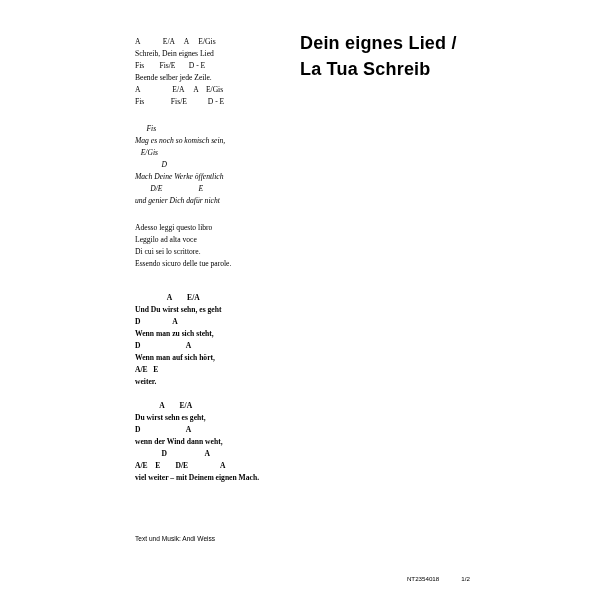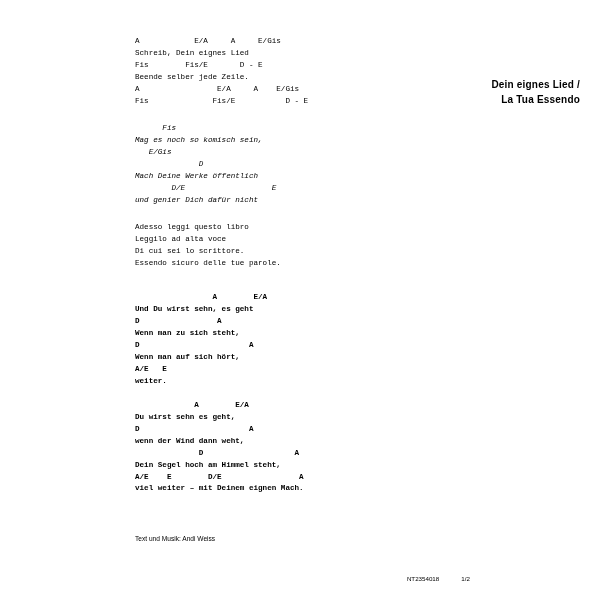--- a/index.html
+++ b/index.html
@@ -20,47 +20,46 @@
     height: 600px;
     box-sizing: border-box;
   }
 
   
   .title-block {
     position: absolute;
     left: 300px;
     top: 30px;
     width: 280px;
-    text-align: right;
-    font-size: 10px;
+    text-align: left;
+    font-size: 18px;
     font-weight: bold;
     line-height: 1.45;
     letter-spacing: 0.2px;
-    margin-top: 48px;
   }
   .title-line {
     display: block;
     white-space: pre;
   }
 
   
   .lyrics {
     position: absolute;
     left: 135px;
     top: 36px;
     width: 250px;
     font-size: 7.6px;
     line-height: 1.58;
   }
   .block {
     margin: 0 0 8px 0;
   }
   .line {
     white-space: pre;
-    font-family: Liberation Mono, monospace;
+    font-family: Liberation Serif, serif;
   }
   .chords {
     font-size: 7.6px;
     letter-spacing: 0px;
   }
   .italic { font-style: italic; }
   .spacer { height: 7px; }
 
   
   .chorus .line { font-weight: bold; }
@@ -85,21 +84,21 @@
     margin-left: 22px;
   }
 </style>
 </head>
 <body>
 
 <div class="page">
 
   <div class="title-block">
     <span class="title-line">Dein eignes Lied /</span>
-    <span class="title-line">La Tua Essendo</span>
+    <span class="title-line">La Tua Schreib</span>
   </div>
 
   <div class="lyrics">
 
     <div class="block">
       <div class="line chords">A            E/A     A     E/Gis</div>
       <div class="line">Schreib, Dein eignes Lied</div>
       <div class="line chords">Fis        Fis/E       D - E</div>
       <div class="line">Beende selber jede Zeile.</div>
       <div class="line chords">A                 E/A     A    E/Gis</div>
@@ -140,21 +139,20 @@
       <div class="line chords">D                        A</div>
       <div class="line">Wenn man auf sich hört,</div>
       <div class="line chords">A/E   E</div>
       <div class="line">weiter.</div>
       <div class="line">&nbsp;</div>
       <div class="line chords">             A        E/A</div>
       <div class="line">Du wirst sehn es geht,</div>
       <div class="line chords">D                        A</div>
       <div class="line">wenn der Wind dann weht,</div>
       <div class="line chords">              D                    A</div>
-      <div class="line">Dein Segel hoch am Himmel steht,</div>
       <div class="line chords">A/E    E        D/E                 A</div>
       <div class="line">viel weiter – mit Deinem eignen Mach.</div>
     </div>
 
     <div class="spacer"></div>
 
   </div>
 
   <div class="credits">Text und Musik: Andi Weiss</div>
 

